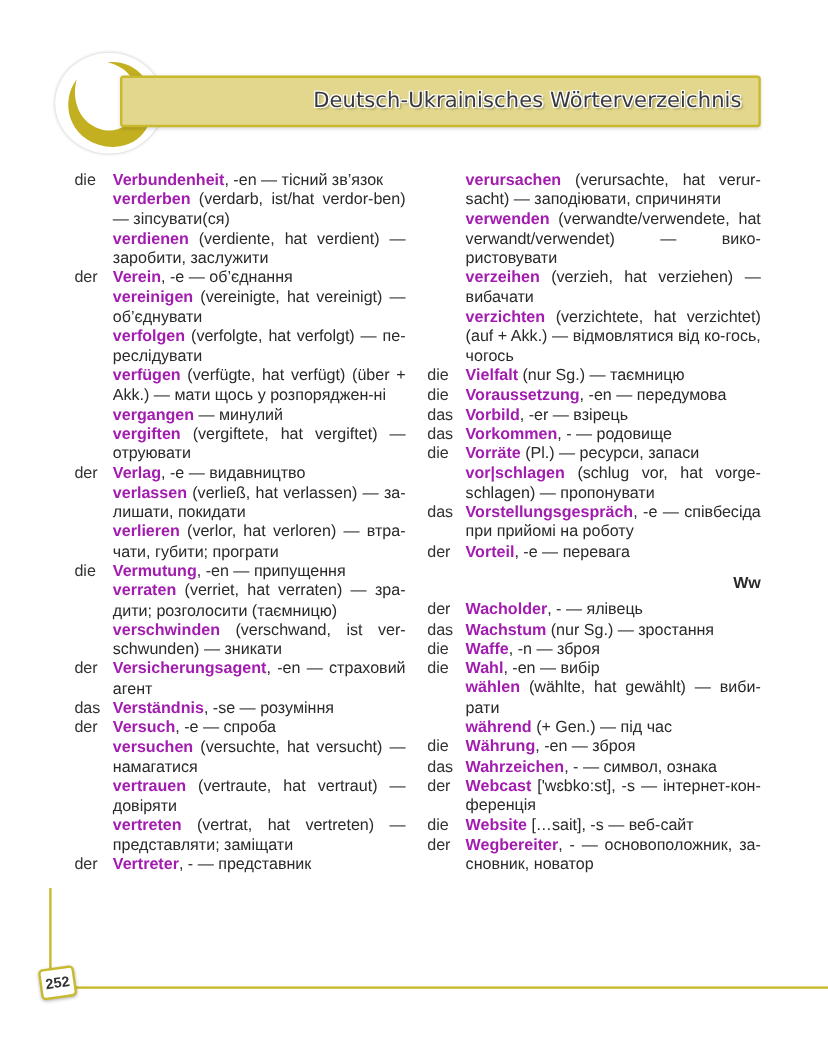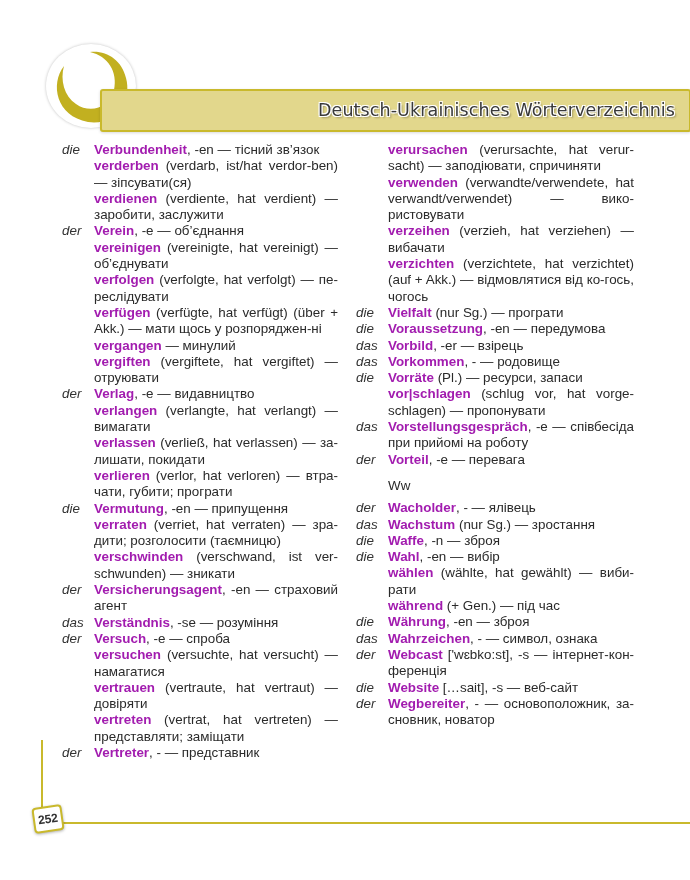--- a/index.html
+++ b/index.html
@@ -1,43 +1,42 @@
 <!DOCTYPE html>
 <html><head>
 <meta charset="utf-8">
 <style>
   html, body { margin: 0; padding: 0; }
   body {
     width: 690px; height: 880px; background: #ffffff; position: relative; overflow: hidden;
     font-family: "Liberation Sans", "DejaVu Sans", sans-serif; color: #2a2a2a;
   }
   .header-bar {
-    position: absolute; left: 100px; top: 63px; width: 591px; height: 43px;
+    position: absolute; left: 100px; top: 63px; width: 534px; height: 43px;
     background: #e2d78c; border: 2px solid #c9b92c; border-radius: 3px; box-sizing: border-box;
     box-shadow: 0 1px 3px rgba(0,0,0,0.15);
-    margin-top: 26px;
   }
   .header-title {
     position: absolute; right: 14px; top: 9px;
     font-family: "DejaVu Sans", sans-serif; font-size: 17.5px; color: #3a3a3a; letter-spacing: 0.1px;
     text-shadow: 1px 1px 0 #ffffff, -1px -1px 0 #ffffff, 1px -1px 0 #ffffff, -1px 1px 0 #ffffff, 2px 2px 2px rgba(0,0,0,0.3);
   }
   .logo {
     position: absolute; left: 46px; top: 44px; width: 90px; height: 84px;
     border-radius: 50%; background: #ffffff; box-shadow: 0 0 3px rgba(0,0,0,0.25);
   }
   .logo svg { position: absolute; left: 0; top: 0; }
 
   .col { position: absolute; top: 142px; font-size: 13.4px; line-height: 16.3px; }
   .col-left { left: 62px; width: 276px; }
   .col-right { left: 356px; width: 278px; }
   .entry { position: relative; padding-left: 32px; text-align: justify; }
-  .article { position: absolute; left: 0; top: 0; color: #333; font-style: italic; }
+  .article { position: absolute; left: 0; top: 0; color: #333; }
   .hw { font-weight: bold; color: #a21caf; }
-  .section { padding-left: 32px; font-weight: normal; margin-top: 10px; margin-bottom: 6px; }
+  .section { padding-left: 32px; font-weight: bold; margin-top: 10px; margin-bottom: 6px; text-align: right; }
 
   .vline { position: absolute; left: 41px; top: 740px; width: 2px; height: 72px; background: #c9b92c; }
   .hline { position: absolute; left: 62px; top: 822px; right: 0; height: 2px; background: #c9b92c; }
   .page-num {
     position: absolute; left: 33px; top: 806px; width: 26px; height: 22px;
     border: 2px solid #c9b92c; border-radius: 4px; background: #ffffff; transform: rotate(-8deg);
     font-size: 12px; font-weight: bold; color: #333; text-align: center; line-height: 22px;
     box-shadow: 0 1px 3px rgba(0,0,0,0.3);
   }
 </style>
@@ -58,42 +57,41 @@
     <div class="entry"><span class="article">die</span><span class="hw">Verbundenheit</span><span>, -en — тісний зв’язок</span></div>
     <div class="entry"><span class="article"></span><span class="hw">verderben</span><span> (verdarb, ist/hat verdor-ben) — зіпсувати(ся)</span></div>
     <div class="entry"><span class="article"></span><span class="hw">verdienen</span><span> (verdiente, hat verdient) — заробити, заслужити</span></div>
     <div class="entry"><span class="article">der</span><span class="hw">Verein</span><span>, -e — об’єднання</span></div>
     <div class="entry"><span class="article"></span><span class="hw">vereinigen</span><span> (vereinigte, hat vereinigt) — об’єднувати</span></div>
     <div class="entry"><span class="article"></span><span class="hw">verfolgen</span><span> (verfolgte, hat verfolgt) — пе-реслідувати</span></div>
     <div class="entry"><span class="article"></span><span class="hw">verfügen</span><span> (verfügte, hat verfügt) (über + Akk.) — мати щось у розпоряджен-ні</span></div>
     <div class="entry"><span class="article"></span><span class="hw">vergangen</span><span> — минулий</span></div>
     <div class="entry"><span class="article"></span><span class="hw">vergiften</span><span> (vergiftete, hat vergiftet) — отруювати</span></div>
     <div class="entry"><span class="article">der</span><span class="hw">Verlag</span><span>, -e — видавництво</span></div>
-    <div class="entry"><span class="article"></span><span class="hw">verlangen</span><span> (verlangte, hat verlangt) — вимагати</span></div>
     <div class="entry"><span class="article"></span><span class="hw">verlassen</span><span> (verließ, hat verlassen) — за-лишати, покидати</span></div>
     <div class="entry"><span class="article"></span><span class="hw">verlieren</span><span> (verlor, hat verloren) — втра-чати, губити; програти</span></div>
     <div class="entry"><span class="article">die</span><span class="hw">Vermutung</span><span>, -en — припущення</span></div>
     <div class="entry"><span class="article"></span><span class="hw">verraten</span><span> (verriet, hat verraten) — зра-дити; розголосити (таємницю)</span></div>
     <div class="entry"><span class="article"></span><span class="hw">verschwinden</span><span> (verschwand, ist ver-schwunden) — зникати</span></div>
     <div class="entry"><span class="article">der</span><span class="hw">Versicherungsagent</span><span>, -en — страховий агент</span></div>
     <div class="entry"><span class="article">das</span><span class="hw">Verständnis</span><span>, -se — розуміння</span></div>
     <div class="entry"><span class="article">der</span><span class="hw">Versuch</span><span>, -e — спроба</span></div>
     <div class="entry"><span class="article"></span><span class="hw">versuchen</span><span> (versuchte, hat versucht) — намагатися</span></div>
     <div class="entry"><span class="article"></span><span class="hw">vertrauen</span><span> (vertraute, hat vertraut) — довіряти</span></div>
     <div class="entry"><span class="article"></span><span class="hw">vertreten</span><span> (vertrat, hat vertreten) — представляти; заміщати</span></div>
     <div class="entry"><span class="article">der</span><span class="hw">Vertreter</span><span>, - — представник</span></div>
   </div>
 
 <div class="col col-right">
   <div id="right-v">
       <div class="entry"><span class="article"></span><span class="hw">verursachen</span><span> (verursachte, hat verur-sacht) — заподіювати, спричиняти</span></div>
       <div class="entry"><span class="article"></span><span class="hw">verwenden</span><span> (verwandte/verwendete, hat verwandt/verwendet) — вико-ристовувати</span></div>
       <div class="entry"><span class="article"></span><span class="hw">verzeihen</span><span> (verzieh, hat verziehen) — вибачати</span></div>
       <div class="entry"><span class="article"></span><span class="hw">verzichten</span><span> (verzichtete, hat verzichtet) (auf + Akk.) — відмовлятися від ко-гось, чогось</span></div>
-      <div class="entry"><span class="article">die</span><span class="hw">Vielfalt</span><span> (nur Sg.) — програти</span></div>
+      <div class="entry"><span class="article">die</span><span class="hw">Vielfalt</span><span> (nur Sg.) — таємницю</span></div>
       <div class="entry"><span class="article">die</span><span class="hw">Voraussetzung</span><span>, -en — передумова</span></div>
       <div class="entry"><span class="article">das</span><span class="hw">Vorbild</span><span>, -er — взірець</span></div>
       <div class="entry"><span class="article">das</span><span class="hw">Vorkommen</span><span>, - — родовище</span></div>
       <div class="entry"><span class="article">die</span><span class="hw">Vorräte</span><span> (Pl.) — ресурси, запаси</span></div>
       <div class="entry"><span class="article"></span><span class="hw">vor|schlagen</span><span> (schlug vor, hat vorge-schlagen) — пропонувати</span></div>
       <div class="entry"><span class="article">das</span><span class="hw">Vorstellungsgespräch</span><span>, -e — співбесіда при прийомі на роботу</span></div>
       <div class="entry"><span class="article">der</span><span class="hw">Vorteil</span><span>, -e — перевага</span></div>
     </div>
   <div class="section">Ww</div>
   <div id="right-w">

